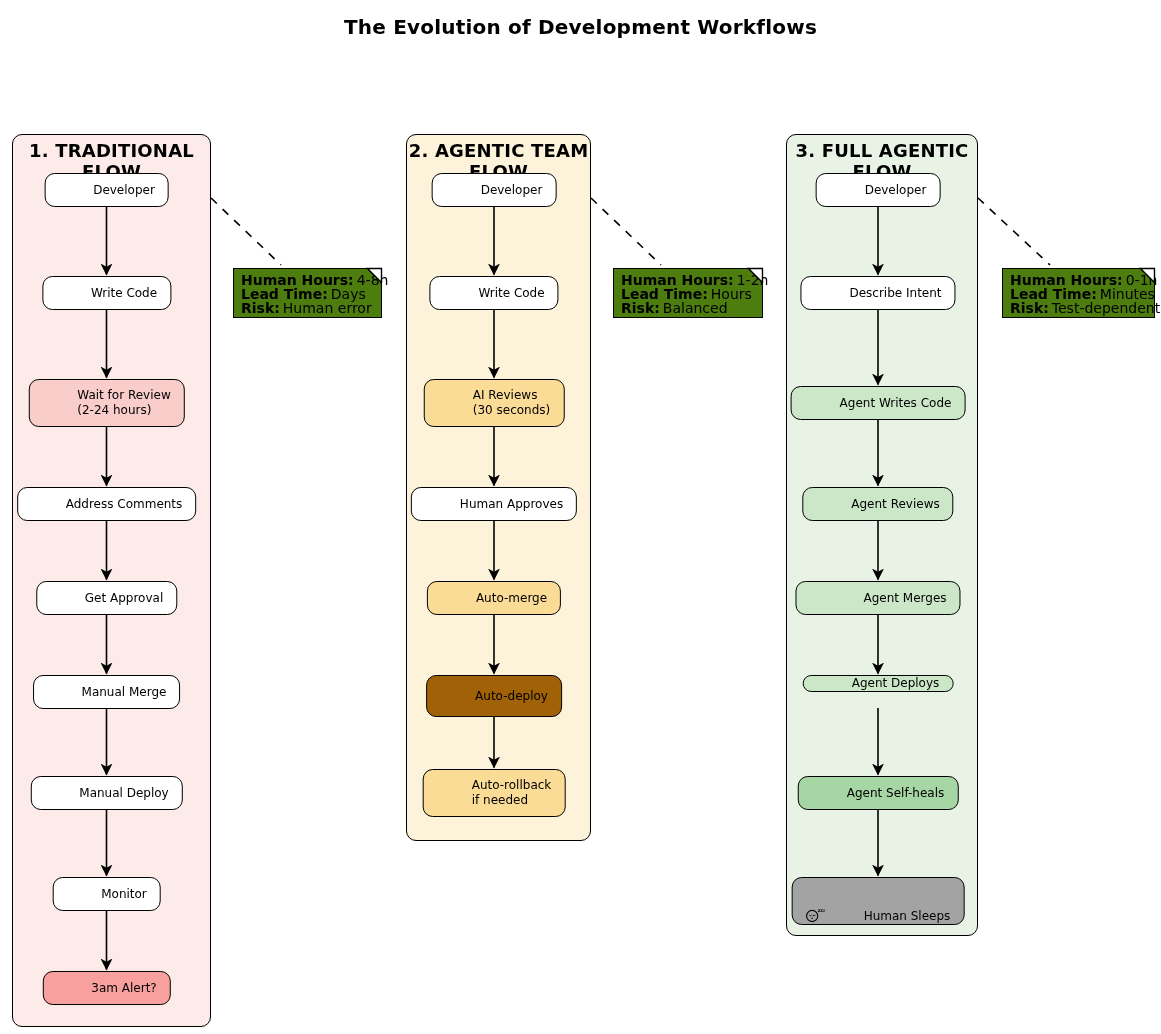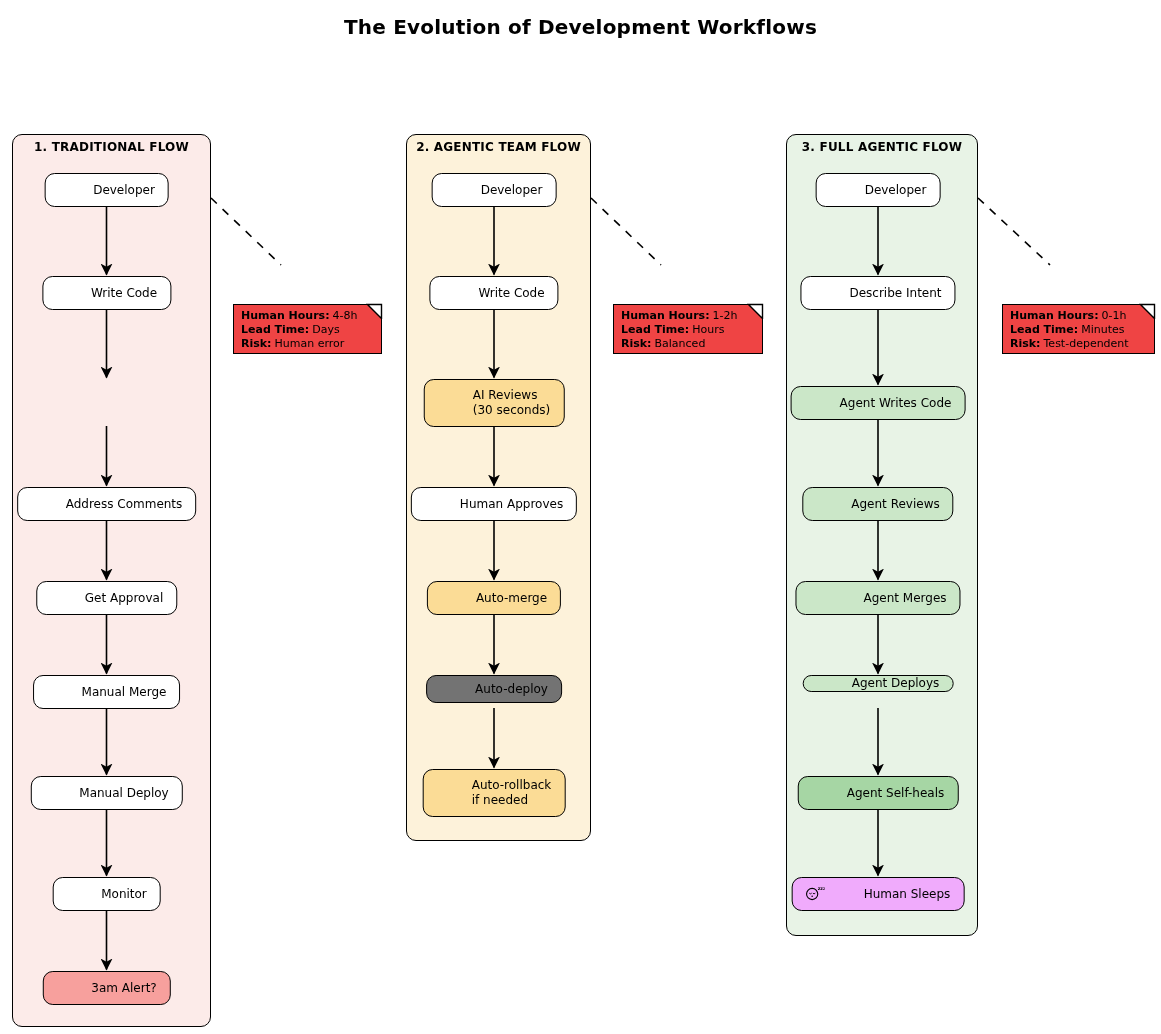--- a/index.html
+++ b/index.html
@@ -1,32 +1,32 @@
 <!DOCTYPE html>
 <html><head>
 <meta charset="utf-8">
 <style>
   html,body{margin:0;padding:0;background:#ffffff;}
   body{font-family:"DejaVu Sans","Liberation Sans",sans-serif;color:#000;}
   .canvas{position:relative;width:1161px;height:1034px;background:#ffffff;overflow:hidden;}
   .title{position:absolute;top:15px;left:0;width:100%;text-align:center;
          font-size:20px;font-weight:bold;letter-spacing:.2px;}
   .subgraph{position:absolute;border:1.4px solid #000;border-radius:10px;box-sizing:border-box;z-index:0;}
-  .subgraph-title{text-align:center;font-weight:bold;font-size:12px;padding-top:5px;letter-spacing:.2px;}
+  .subgraph-title{text-align:center;font-weight:bold;font-size:18px;padding-top:5px;letter-spacing:.2px;}
   .node{position:absolute;transform:translateX(-50%);box-sizing:border-box;z-index:2;
         border:1.3px solid #000;border-radius:10px;background:#fff;
         display:flex;align-items:center;justify-content:center;
         font-size:12px;line-height:15px;padding:0 13px;white-space:nowrap;}
   .node .label{text-align:center;margin-left:35px;}
   .node.multi .label{text-align:left;}
   .node .node-line{display:block;}
   .node .icon{display:inline-flex;margin-right:4px;position:relative;top:-1px;}
   #connectors{position:absolute;left:0;top:0;z-index:1;pointer-events:none;}
-  .note{position:absolute;background:#ef4444;border:1.5px solid #000;box-sizing:border-box;z-index:2;
-        font-size:11px;line-height:14px;padding:4px 7px;margin-top:36px;}
+  .note{position:absolute;background:#4d7c0f;border:1.5px solid #000;box-sizing:border-box;z-index:2;
+        font-size:14px;line-height:14px;padding:4px 7px;}
   .note .note-line{display:block;white-space:nowrap;}
   .note b{font-weight:bold;margin-right:3px;}
   .note .fold{position:absolute;top:-3px;right:-1.5px;}
 </style>
 </head>
 <body>
 
 <div class="canvas" id="canvas">
   <div class="title">The Evolution of Development Workflows</div>
   <svg id="connectors" width="1161" height="1034">
@@ -66,20 +66,26 @@
     <div class="node" style="left: 106.5px; top: 173px; height: 34px; background: rgb(255, 255, 255);">
       <div class="label">
         <span class="node-line">Developer</span>
       </div>
     </div>
     <div class="node" style="left: 106.5px; top: 276px; height: 34px; background: rgb(255, 255, 255);">
       <div class="label">
         <span class="node-line">Write Code</span>
       </div>
     </div>
+    <div class="node multi" style="left: 106.5px; top: 379px; height: 48px; background: rgb(249, 205, 202);">
+      <div class="label">
+        <span class="node-line">Wait for Review</span>
+        <span class="node-line">(2-24 hours)</span>
+      </div>
+    </div>
     <div class="node" style="left: 106.5px; top: 487px; height: 34px; background: rgb(255, 255, 255);">
       <div class="label">
         <span class="node-line">Address Comments</span>
       </div>
     </div>
     <div class="node" style="left: 106.5px; top: 581px; height: 34px; background: rgb(255, 255, 255);">
       <div class="label">
         <span class="node-line">Get Approval</span>
       </div>
     </div>
@@ -133,21 +139,21 @@
     <div class="node" style="left: 494px; top: 487px; height: 34px; background: rgb(255, 255, 255);">
       <div class="label">
         <span class="node-line">Human Approves</span>
       </div>
     </div>
     <div class="node" style="left: 494px; top: 581px; height: 34px; background: rgb(251, 220, 150);">
       <div class="label">
         <span class="node-line">Auto-merge</span>
       </div>
     </div>
-    <div class="node" style="left: 494px; top: 675px; height: 28px; background: #737373;">
+    <div class="node" style="left: 494px; top: 675px; height: 42px; background: #a16207;">
       <div class="label">
         <span class="node-line">Auto-deploy</span>
       </div>
     </div>
     <div class="node multi" style="left: 494px; top: 769px; height: 48px; background: rgb(251, 220, 150);">
       <div class="label">
         <span class="node-line">Auto-rollback</span>
         <span class="node-line">if needed</span>
       </div>
     </div>
@@ -190,21 +196,21 @@
     <div class="node" style="left: 878px; top: 675px; height: 17px; background: rgb(203, 231, 200);">
       <div class="label">
         <span class="node-line">Agent Deploys</span>
       </div>
     </div>
     <div class="node" style="left: 878px; top: 776px; height: 34px; background: rgb(166, 214, 164);">
       <div class="label">
         <span class="node-line">Agent Self-heals</span>
       </div>
     </div>
-    <div class="node" style="left: 878px; top: 877px; height: 34px; background: #f0abfc;">
+    <div class="node" style="left: 878px; top: 877px; height: 48px; background: #a3a3a3; align-items: flex-end;">
       <span class="icon">
         <svg width="19" height="16" viewBox="0 0 19 16">
           <circle cx="6.5" cy="9" r="5.6" fill="none" stroke="#000" stroke-width="1.1"></circle>
           <path d="M3.6,8.2 q1.2,1.3 2.4,0 M7.2,8.2 q1.2,1.3 2.4,0" fill="none" stroke="#000" stroke-width="0.9"></path>
           <circle cx="6.5" cy="11.3" r="0.8" fill="#000"></circle>
           <text x="12" y="5" font-size="4.6" font-weight="bold" fill="#000">zzz</text>
         </svg>
       </span>
       <div class="label">
         <span class="node-line">Human Sleeps</span>

